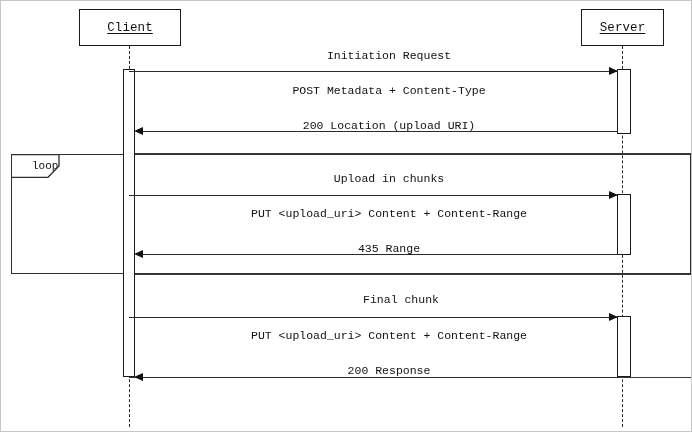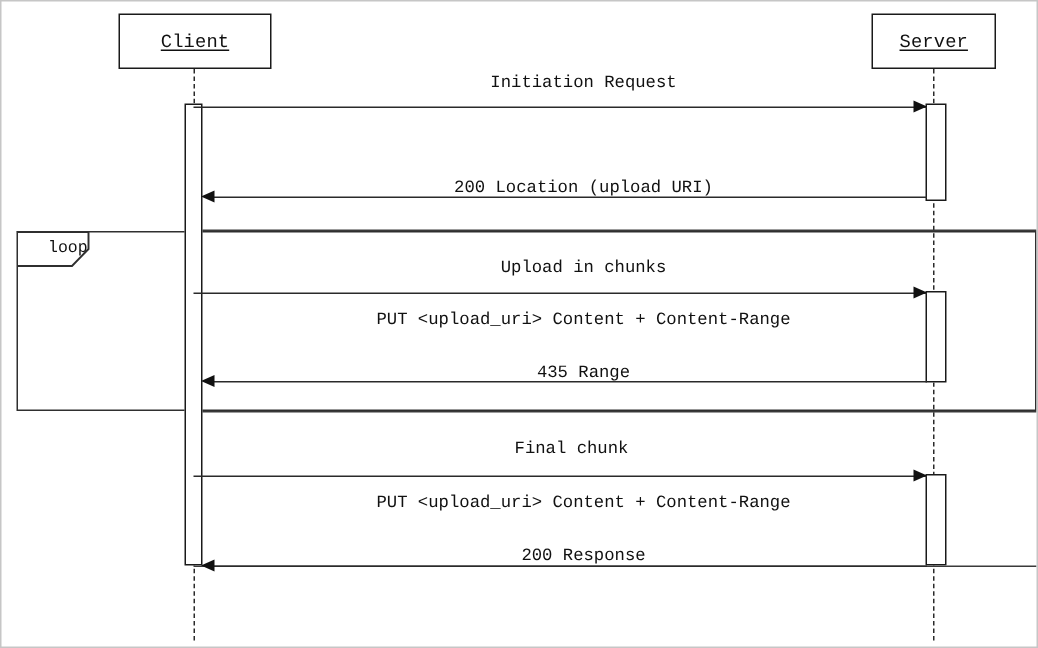--- a/index.html
+++ b/index.html
@@ -152,40 +152,41 @@
   <div class="activation" style="left:122px; top:68px; width:12px; height:308px;"></div>
 
   <div class="activation" style="left:616px; top:68px; width:14px; height:65px;"></div>
   <div class="activation" style="left:616px; top:193px; width:14px; height:61px;"></div>
   <div class="activation" style="left:616px; top:315px; width:14px; height:61px;"></div>
 
   <div class="msg-text" style="left:388px; top:48px;">Initiation Request</div>
 
   <div class="msg-line" style="left:128px; top:70px; width:489px;"></div>
   <div class="arrowhead right" style="left:608px; top:65.5px;"></div>
+  <div class="msg-text" style="left:388px; top:83px;">POST Metadata + Content-Type</div>
 
   <div class="msg-line" style="left:137px; top:130px; width:480px;"></div>
   <div class="arrowhead left" style="left:133px; top:125.5px;"></div>
   <div class="msg-text" style="left:388px; top:118px;">200 Location (upload URI)</div>
 
   <div class="separator" style="left:128px; top:152px; width:562px;"></div>
 
   <div class="msg-text" style="left:388px; top:171px;">Upload in chunks</div>
 
   <div class="msg-line" style="left:128px; top:194px; width:489px;"></div>
   <div class="arrowhead right" style="left:608px; top:189.5px;"></div>
   <div class="msg-text" style="left:388px; top:206px;">PUT &lt;upload_uri&gt; Content + Content-Range</div>
 
   <div class="msg-line" style="left:137px; top:253px; width:480px;"></div>
   <div class="arrowhead left" style="left:133px; top:248.5px;"></div>
   <div class="msg-text" style="left:388px; top:241px;">435 Range</div>
 
   <div class="separator" style="left:128px; top:273px; width:562px;"></div>
 
-  <div class="msg-text" style="left:380px; top:292px;">Final chunk</div>
+  <div class="msg-text" style="left:400px; top:292px;">Final chunk</div>
 
   <div class="msg-line" style="left:128px; top:316px; width:489px;"></div>
   <div class="arrowhead right" style="left:608px; top:311.5px;"></div>
   <div class="msg-text" style="left:388px; top:328px;">PUT &lt;upload_uri&gt; Content + Content-Range</div>
 
   <div class="msg-line" style="left:137px; top:376px; width:480px;"></div>
   <div class="arrowhead left" style="left:133px; top:371.5px;"></div>
   <div class="msg-text" style="left:388px; top:363px;">200 Response</div>
 
   <div class="separator" style="left:690px; top:70px; width:0; height:82px; border-top:none; border-left:1.2px solid #3a3a3a;"></div>

